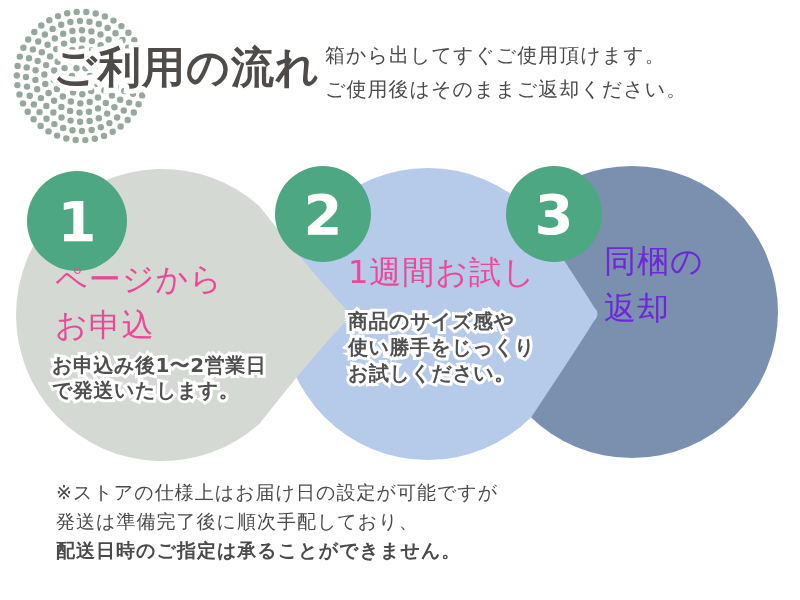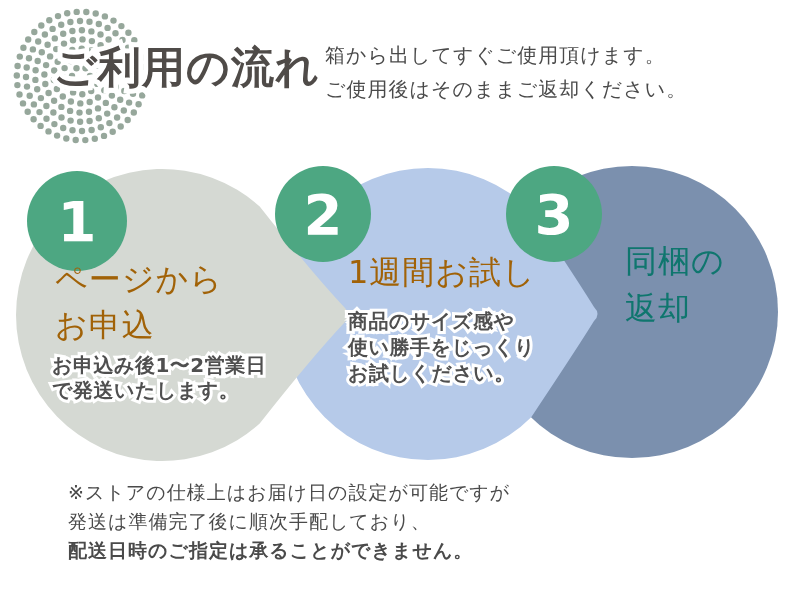--- a/index.html
+++ b/index.html
@@ -61,44 +61,44 @@
     letter-spacing: 1px;
     color: #4a4a4a;
   }
 
   
   .step-head {
     position: absolute;
     font-size: 32px;
     line-height: 46px;
     letter-spacing: 1px;
-    color: #a16207;
+    color: #ec4899;
     font-weight: normal;
   }
   .step-head.h1 { left: 55px;  top: 256px; }
   .step-head.h2 { left: 348px; top: 252px; line-height: 40px; }
-  .step-head.h3 { left: 604px; top: 238px; line-height: 47px; color: #0f766e; margin-left: 21px; }
+  .step-head.h3 { left: 604px; top: 238px; line-height: 47px; color: #6d28d9; }
 
   
   .step-note {
     position: absolute;
     font-size: 20px;
     font-weight: bold;
     color: #4f4f4f;
     letter-spacing: 0.5px;
   }
   .step-note .ol-line { line-height: 25px; }
   .step-note.n1 { left: 52px;  top: 353px; }
   .step-note.n2 { left: 348px; top: 308px; }
   .step-note.n2 .ol-line { line-height: 26px; }
 
   
   .footer {
     position: absolute;
-    left: 68px;
+    left: 56px;
     top: 478px;
     font-size: 19px;
     line-height: 29px;
     letter-spacing: 1px;
     color: #4a4a4a;
   }
   .footer .bold { font-weight: bold; }
 </style>
 </head>
 <body>

